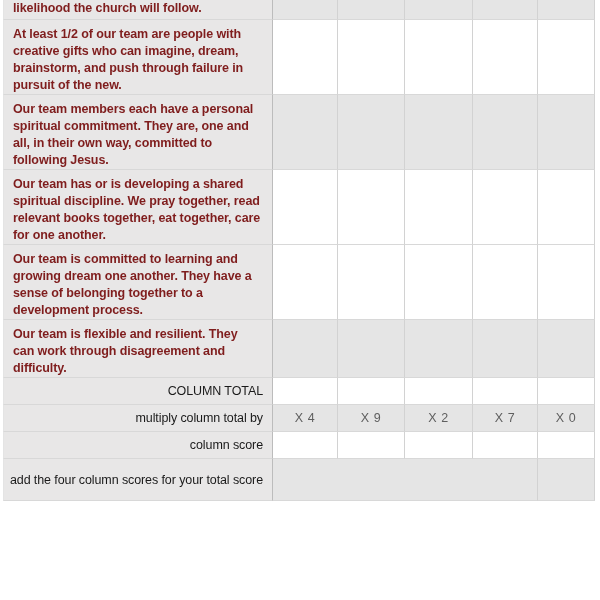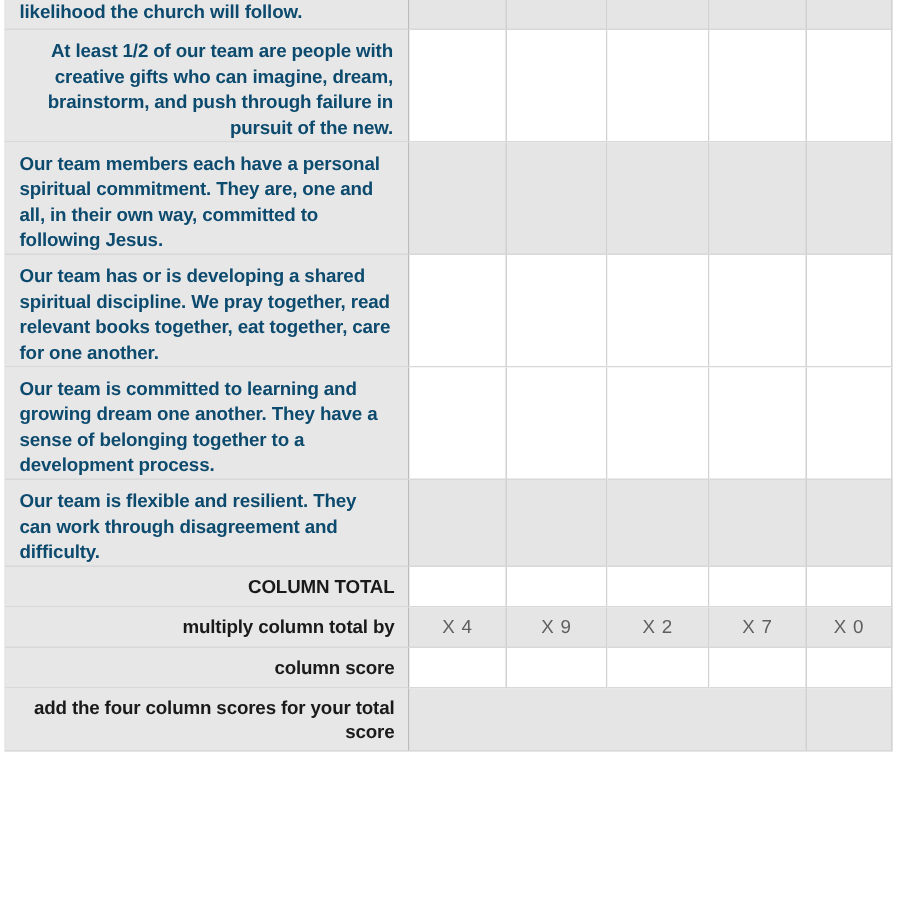--- a/index.html
+++ b/index.html
@@ -38,49 +38,49 @@
   td.w   { background: #ffffff; }
 
   
   td.stmt {
     vertical-align: top;
     padding: 6px 10px 0 9px;
     font-size: 12.5px;
     font-weight: bold;
     line-height: 17px;
     letter-spacing: -0.1px;
-    color: #0c4a6e;
+    color: #7f1d1d;
   }
   tr.r0 td.stmt { padding-top: 0; }
 
   
   td.sumlab {
     vertical-align: middle;
     text-align: right;
     padding: 0 9px 0 4px;
     font-size: 12.5px;
-    font-weight: bold;
+    font-weight: normal;
     line-height: 16px;
     letter-spacing: -0.1px;
     color: #1a1a1a;
   }
 
   
   td.mult {
     text-align: center;
     vertical-align: middle;
     font-size: 12.5px;
     font-weight: 400;
     color: #5f5f5f;
     letter-spacing: 0.5px;
   }
 
   
   tr.r0 td { height: 20px; }
-  tr.r1 td { height: 74px; text-align: right; }
+  tr.r1 td { height: 74px; }
   tr.r2 td { height: 69px; }
   tr.r3 td { height: 70px; }
   tr.r4 td { height: 86px; }
   tr.r5 td { height: 74px; }
   tr.r6 td { height: 55px; }
   tr.rt  td { height: 27px; }  
   tr.rm  td { height: 27px; }  
   tr.rs  td { height: 27px; }  
   tr.ra  td { height: 42px; }
 </style>

